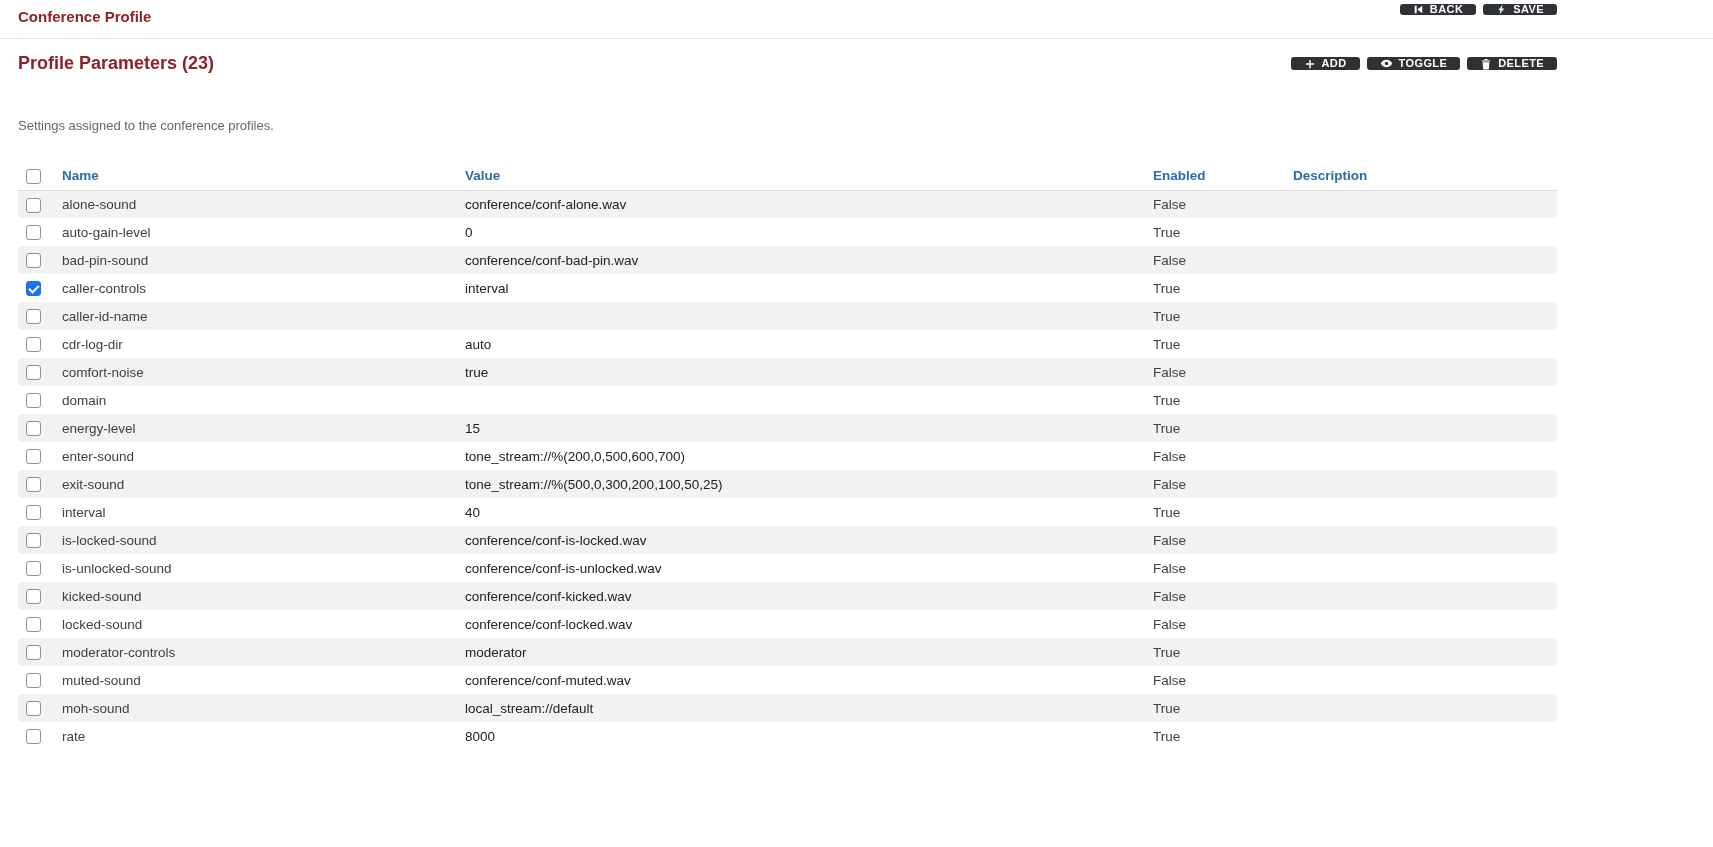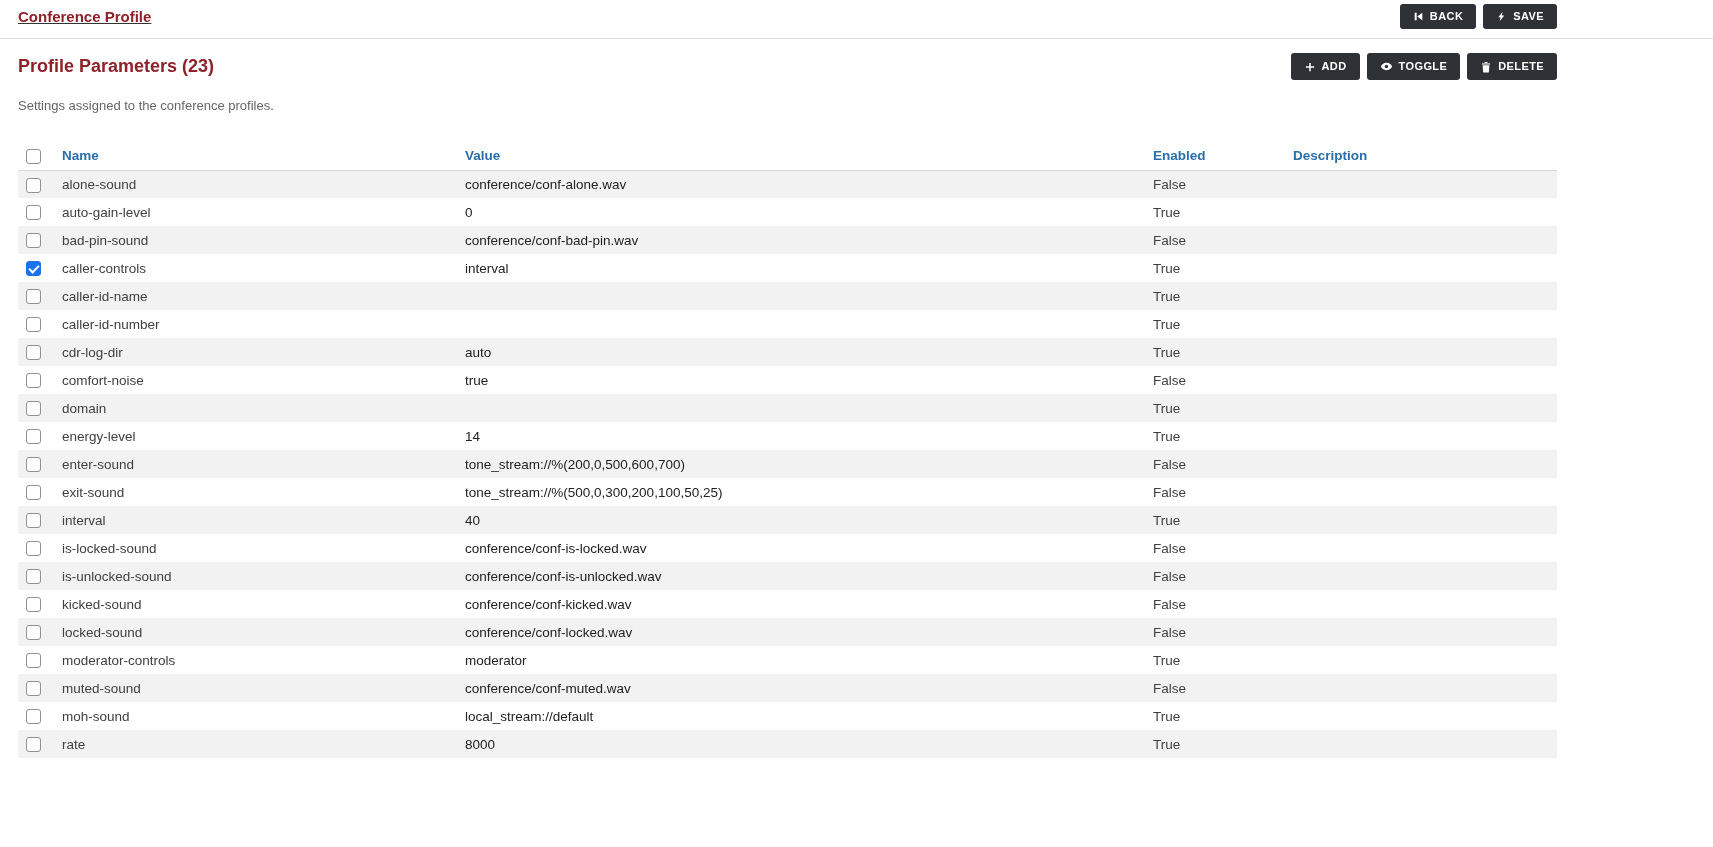--- a/index.html
+++ b/index.html
@@ -5,42 +5,41 @@
   * { margin: 0; padding: 0; box-sizing: border-box; }
   html, body { width: 1713px; height: 847px; overflow: hidden; background: #ffffff; }
   body { font-family: "Liberation Sans", "DejaVu Sans", sans-serif; color: #333; }
 
   
   .topbar {
     display: flex; justify-content: space-between; align-items: flex-start;
     padding: 4px 156px 6px 18px;
     border-bottom: 1px solid #e2e2e2;
     min-height: 39px;
-    text-decoration: underline;
   }
   .page-title {
     font-size: 15px; font-weight: bold; color: #8e2129; padding-top: 4px;
   }
   .btn-group { display: flex; gap: 7px; }
   .btn {
     display: inline-flex; align-items: center; gap: 6px;
     background: #2e3236; color: #ffffff;
     border: none; border-radius: 3px;
-    padding: 7px 13px;
+    padding: 0 13px;
     font-family: "Liberation Sans", sans-serif;
     font-size: 11px; font-weight: bold; letter-spacing: 0.4px;
     cursor: pointer; line-height: 1;
   }
   .btn svg { display: block; }
 
   
   .content { padding: 14px 156px 0 18px; }
   .section-bar { display: flex; justify-content: space-between; align-items: center; }
   .section-title { font-size: 18px; font-weight: bold; color: #8e2129; }
-  .section-desc { margin-top: 18px; font-size: 13px; color: #666666; }
+  .section-desc { margin-top: 44px; font-size: 13px; color: #666666; }
 
   
   table.params { width: 100%; border-collapse: collapse; margin-top: 29px; font-size: 13.5px; table-layout: fixed; }
   th {
     text-align: left; color: #2a6da9; font-weight: bold;
     padding: 6px 8px; border-bottom: 1px solid #d9d9d9;
     height: 28px;
   }
   td { padding: 5px 8px; height: 28px; overflow: hidden; white-space: nowrap; }
   tbody tr:nth-child(odd) { background: #f2f2f2; }
@@ -162,27 +161,20 @@
   </tr>
         <tr>
     <td class="col-cb"><span class="cb"></span></td>
     <td class="col-name"><a class="link">caller-id-name</a></td>
     <td class="col-value value-cell"></td>
     <td class="col-enab"><a class="link">True</a></td>
     <td class="col-desc"></td>
   </tr>
         <tr>
     <td class="col-cb"><span class="cb"></span></td>
-    <td class="col-name"><a class="link">caller-id-number</a></td>
-    <td class="col-value value-cell"></td>
-    <td class="col-enab"><a class="link">True</a></td>
-    <td class="col-desc"></td>
-  </tr>
-        <tr>
-    <td class="col-cb"><span class="cb"></span></td>
     <td class="col-name"><a class="link">cdr-log-dir</a></td>
     <td class="col-value value-cell">auto</td>
     <td class="col-enab"><a class="link">True</a></td>
     <td class="col-desc"></td>
   </tr>
         <tr>
     <td class="col-cb"><span class="cb"></span></td>
     <td class="col-name"><a class="link">comfort-noise</a></td>
     <td class="col-value value-cell">true</td>
     <td class="col-enab"><a class="link">False</a></td>
@@ -191,21 +183,21 @@
         <tr>
     <td class="col-cb"><span class="cb"></span></td>
     <td class="col-name"><a class="link">domain</a></td>
     <td class="col-value value-cell"></td>
     <td class="col-enab"><a class="link">True</a></td>
     <td class="col-desc"></td>
   </tr>
         <tr>
     <td class="col-cb"><span class="cb"></span></td>
     <td class="col-name"><a class="link">energy-level</a></td>
-    <td class="col-value value-cell">14</td>
+    <td class="col-value value-cell">15</td>
     <td class="col-enab"><a class="link">True</a></td>
     <td class="col-desc"></td>
   </tr>
         <tr>
     <td class="col-cb"><span class="cb"></span></td>
     <td class="col-name"><a class="link">enter-sound</a></td>
     <td class="col-value value-cell">tone_stream://%(200,0,500,600,700)</td>
     <td class="col-enab"><a class="link">False</a></td>
     <td class="col-desc"></td>
   </tr>

